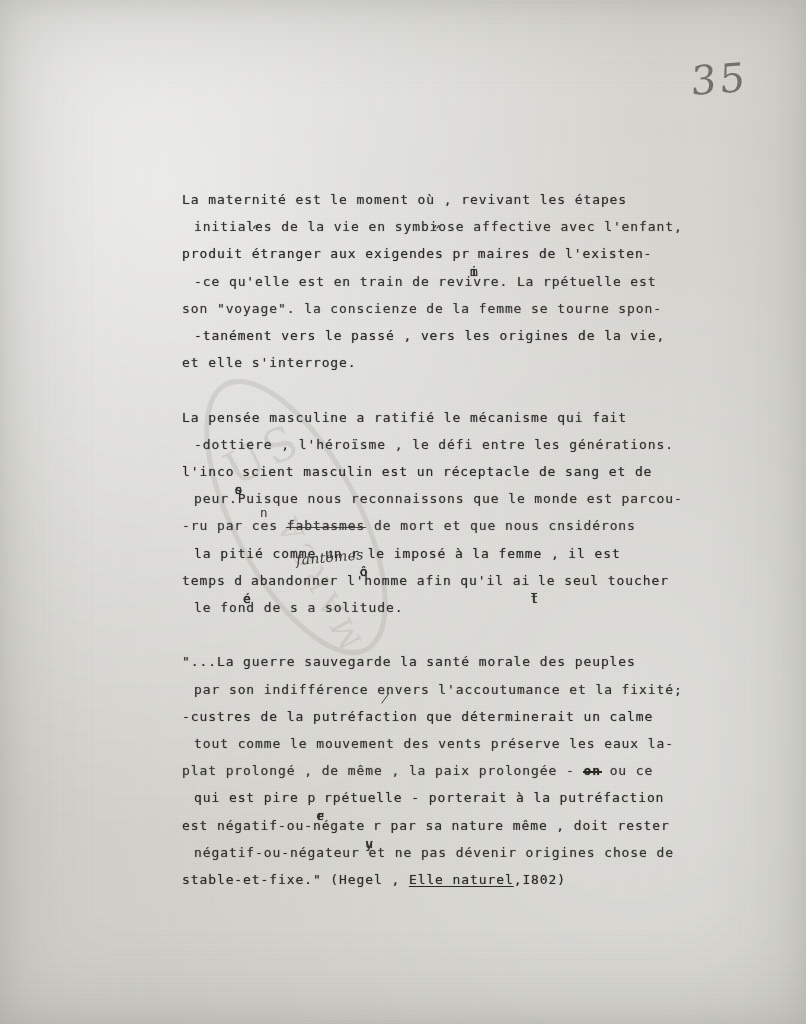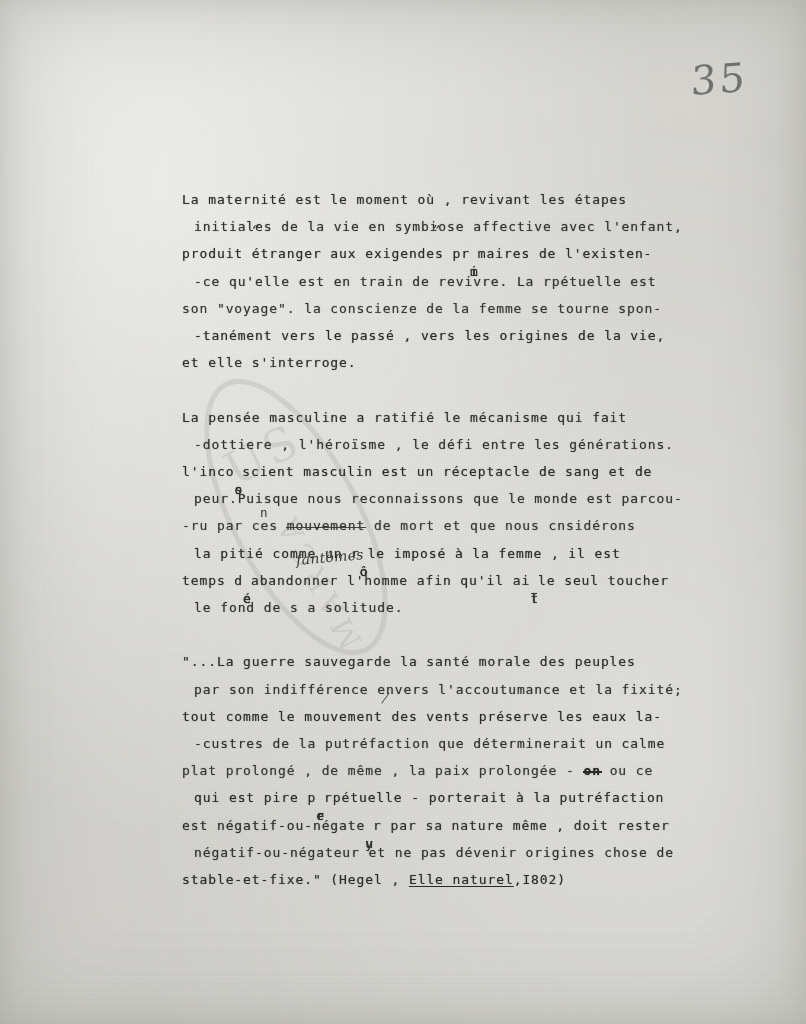--- a/index.html
+++ b/index.html
@@ -195,31 +195,31 @@
       <span class="ln">son "voyage". la conscienze de la femme se tourne spon-</span>
       <span class="ln">-tanément vers le passé , vers les origines de la vie,</span>
       <span class="ln">et elle s'interroge.</span>
     </p>
 
     <p class="para">
       <span class="ln">La pensée masculine a ratifié le mécanisme qui fait</span>
       <span class="ln">-dottiere , l'héroïsme , le défi entre les générations.</span>
       <span class="ln">l'inco<span class="ovr"><i>o</i><i>s</i></span>scient masculin est un réceptacle de sang et de</span>
       <span class="ln">peur.Puisque nous reconnaissons que le monde est parcou-</span>
-      <span class="ln">-ru par ces <span class="struck">mouvement</span> de mort et que nous cnsidérons</span>
+      <span class="ln">-ru par ces <span class="struck">fabtasmes</span> de mort et que nous cnsidérons</span>
       <span class="ln">la pitié comme un r<span class="ovr"><i>ô</i><i>o</i></span>le imposé à la femme , il est</span>
       <span class="ln">temps d<span class="ovr"><i>é</i><i>e</i></span>abandonner l'homme afin qu'il ai<span class="ovr"><i>l</i><i>f</i></span>le seul toucher</span>
       <span class="ln">le fond de s a solitude.</span>
     </p>
 
     <p class="para">
       <span class="ln">"...La guerre sauvegarde la santé morale des peuples</span>
       <span class="ln">par son indifférence envers l'accoutumance et la fixité;</span>
+      <span class="ln">-custres de la putréfaction que déterminerait un calme</span>
       <span class="ln">tout comme le mouvement des vents préserve les eaux la-</span>
-      <span class="ln">-custres de la putréfaction que déterminerait un calme</span>
       <span class="ln">plat prolongé , de même , la paix prolongée - <span class="blot">on</span> ou ce</span>
       <span class="ln">qui est pire p<span class="ovr"><i>e</i><i>r</i></span>rpétuelle - porterait à la putréfaction</span>
       <span class="ln">est négatif-ou-négate<span class="ovr"><i>u</i><i>y</i></span>r par sa nature même , doit rester</span>
       <span class="ln">négatif-ou-négateur et ne pas dévenir origines chose de</span>
       <span class="ln">stable-et-fixe." (<span>Hegel</span> , <span class="u">Elle naturel</span>,<span>I802</span>)</span>
     </p>
 
   </div>
 
   <span class="hand" id="hand-open-quote">“</span>

